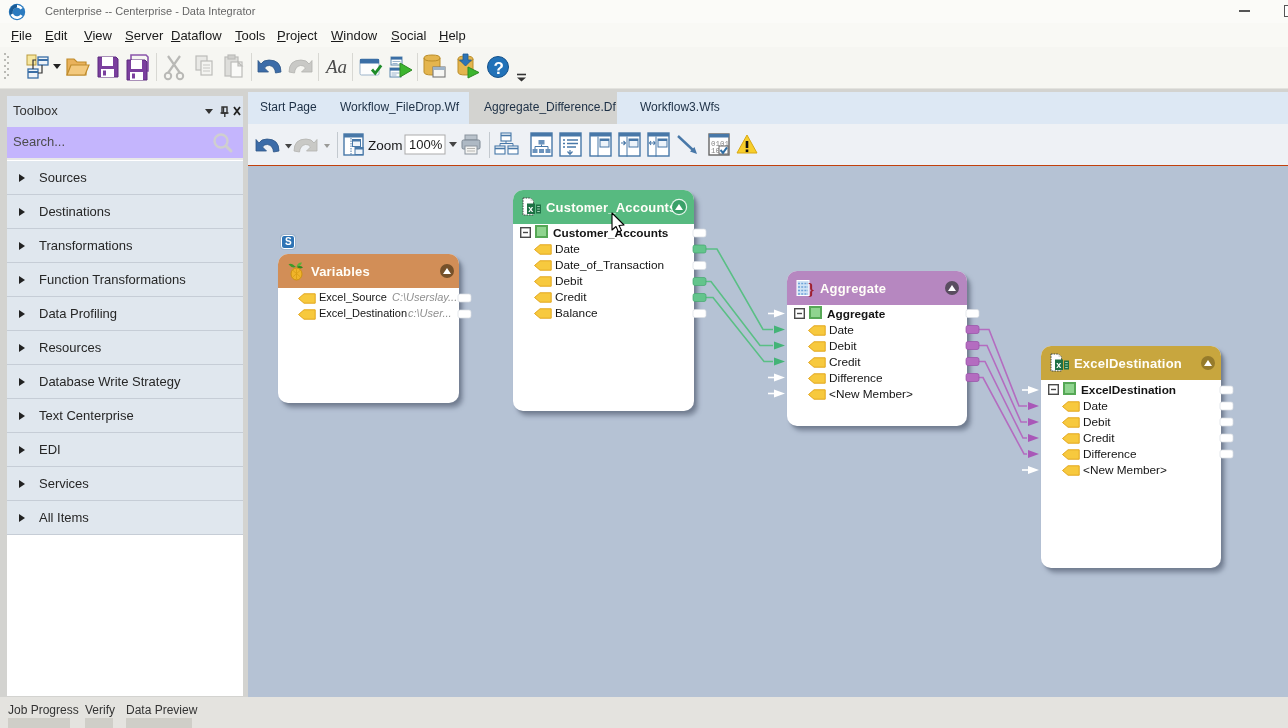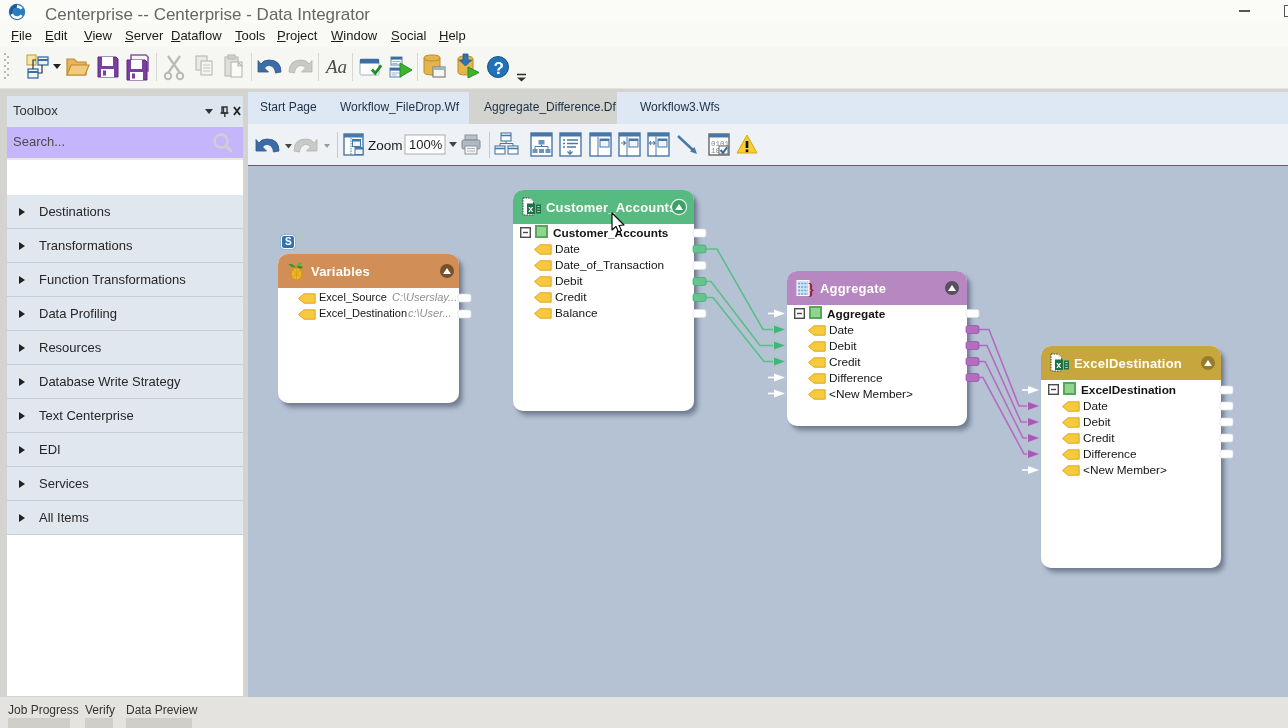--- a/index.html
+++ b/index.html
@@ -38,21 +38,21 @@
 </style>
 </head>
 <body>
 
 <div class="abs" id="titlebar">
   <svg class="abs" style="left:8px;top:3px" width="18" height="18" viewBox="0 0 18 18">
     <circle cx="9" cy="9" r="8.2" fill="#2b7bc0"></circle>
     <path d="M9 9 m4.6 -3.2 A5.6 5.6 0 1 0 13.6 12.2" stroke="#ffffff" stroke-width="2.7" fill="none"></path>
     <path d="M9 1.2 A7.8 7.8 0 0 0 2.2 12 L5 10.5 A4.8 4.8 0 0 1 9 4.4 Z" fill="#1a5c97"></path>
   </svg>
-  <div class="abs" style="left:45px;top:5px;font-size:17px;color:#666;">Centerprise -- Centerprise - Data Integrator</div>
+  <div class="abs" style="left:45px;top:5px;font-size:11px;color:#666;">Centerprise -- Centerprise - Data Integrator</div>
   <div class="abs" style="left:1239px;top:10px;width:11px;height:1.5px;background:#555;"></div>
   <div class="abs" style="left:1284px;top:5px;width:8px;height:10px;border:1.2px solid #555;background:#fff;"></div>
 </div>
 
 <div class="abs" id="menubar">
   <div class="menuitem" style="left:11px"><u>F</u>ile</div>
   <div class="menuitem" style="left:45px"><u>E</u>dit</div>
   <div class="menuitem" style="left:84px"><u>V</u>iew</div>
   <div class="menuitem" style="left:125px"><u>S</u>erver</div>
   <div class="menuitem" style="left:171px"><u>D</u>ataflow</div>
@@ -189,20 +189,24 @@
       <path d="M29 2 L35 10 M35 2 L29 10" stroke="#222" stroke-width="1.8"></path>
     </svg>
   </div>
   <div class="abs" id="tbsearch">
     <div class="abs" style="left:6px;top:7px;font-size:13px;color:#4c4c4c;">Search...</div>
     <svg class="abs" style="left:205px;top:5px" width="22" height="22" viewBox="0 0 22 22">
       <circle cx="9" cy="9" r="6.5" stroke="#cfcfcf" stroke-width="2.4" fill="none"></circle>
       <path d="M14 14 L19 19" stroke="#cfcfcf" stroke-width="3" stroke-linecap="round"></path>
     </svg>
   </div>
+  <div class="tbitem" style="top:65px">
+      <div class="tri"></div>
+      <div class="lbl">Sources</div>
+    </div>
   <div class="tbitem" style="top:99px">
       <div class="tri"></div>
       <div class="lbl">Destinations</div>
     </div>
   <div class="tbitem" style="top:133px">
       <div class="tri"></div>
       <div class="lbl">Transformations</div>
     </div>
   <div class="tbitem" style="top:167px">
       <div class="tri"></div>

